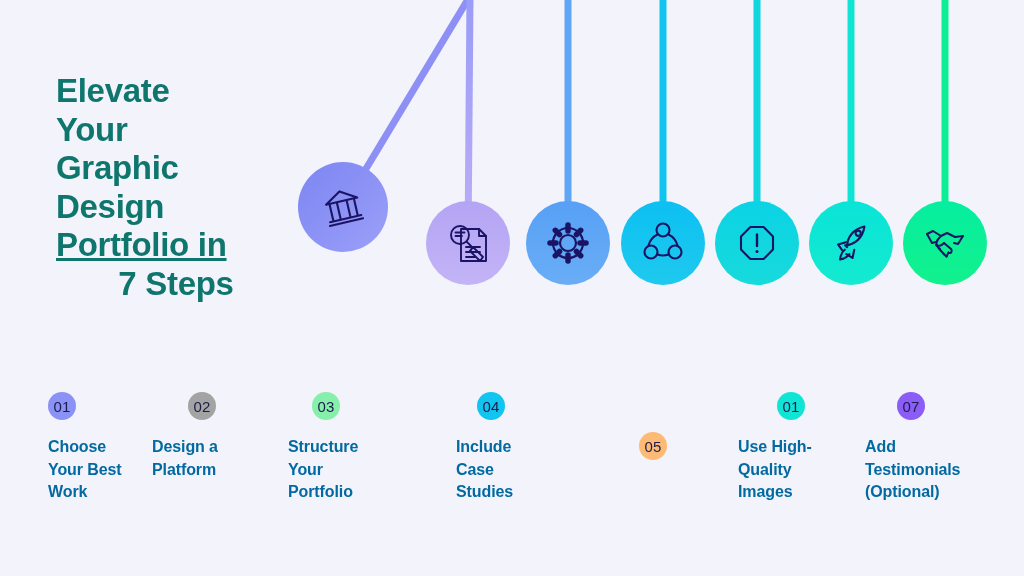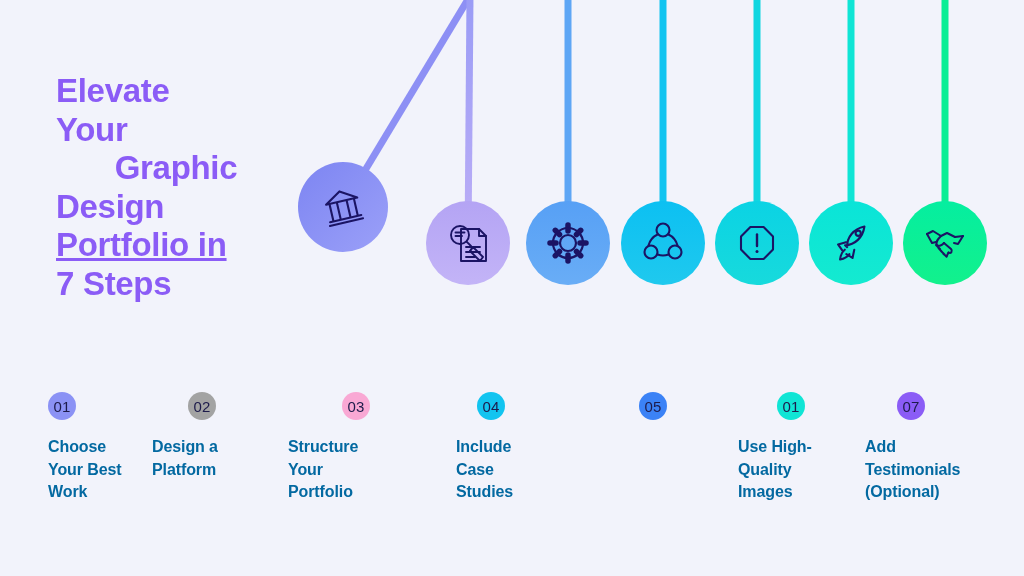--- a/index.html
+++ b/index.html
@@ -17,21 +17,21 @@
 
   
   #title {
     position:absolute;
     left:56px; top:72px;
     width:240px;
     font-size:33px;
     line-height:1.17;
     font-weight:700;
     letter-spacing:-0.3px;
-    color:#8b5cf6;
+    color:#0f766e;
   }
 
   
   #cradle {
     position:absolute;
     left:0; top:0;
     width:1024px; height:330px;
   }
 
   
@@ -59,24 +59,24 @@
   }
 </style>
 </head>
 <body>
 
 <div id="stage">
 
   <h1 id="title">
       <span style="display: block;">Elevate</span>
       <span style="display: block;">Your</span>
-      <span style="display: block; text-align: center;">Graphic</span>
+      <span style="display: block;">Graphic</span>
       <span style="display: block;">Design</span>
       <span style="display: block; text-decoration: underline;">Portfolio in</span>
-      <span style="display: block;">7 Steps</span>
+      <span style="display: block; text-align: center;">7 Steps</span>
     </h1>
 
   <svg id="cradle" viewBox="0 0 1024 330">
     <defs>
       <linearGradient id="g1" x1="0" y1="0" x2="1" y2="1">
         <stop offset="0" stop-color="#7d85f2"></stop>
           <stop offset="1" stop-color="#9ba0f8"></stop>
       </linearGradient>
       <linearGradient id="g2" x1="0" y1="0" x2="0" y2="1">
         <stop offset="0" stop-color="#b4a4f4"></stop>
@@ -206,29 +206,29 @@
   <div id="steps">
       <div class="step" style="left: 48px; width: 92px;">
         <div class="badge" style="background: rgb(139, 146, 245); margin-left: 0px;">01</div>
         <div class="step-label">Choose Your Best Work</div>
       </div>
       <div class="step" style="left: 152px; width: 100px;">
         <div class="badge" style="background: #a3a3a3; margin-left: 36px;">02</div>
         <div class="step-label">Design a Platform</div>
       </div>
       <div class="step" style="left: 288px; width: 100px;">
-        <div class="badge" style="background: #f9a8d4; margin-left: 54px;">03</div>
+        <div class="badge" style="background: #86efac; margin-left: 24px;">03</div>
         <div class="step-label">Structure Your Portfolio</div>
       </div>
       <div class="step" style="left: 456px; width: 84px;">
         <div class="badge" style="background: rgb(18, 196, 240); margin-left: 21px;">04</div>
         <div class="step-label">Include Case Studies</div>
       </div>
       <div class="step" style="left: 586px; width: 96px;">
-        <div class="badge" style="background: #3b82f6; margin-left: 53px;">05</div>
+        <div class="badge" style="background: #fdba74; margin-left: 53px; margin-top: 40px;">05</div>
       </div>
       <div class="step" style="left: 738px; width: 96px;">
         <div class="badge" style="background: rgb(16, 229, 213); margin-left: 39px;">01</div>
         <div class="step-label">Use High-Quality Images</div>
       </div>
       <div class="step" style="left: 865px; width: 120px;">
         <div class="badge" style="background: #8b5cf6; margin-left: 32px;">07</div>
         <div class="step-label">Add Testimonials (Optional)</div>
       </div>
     </div>

